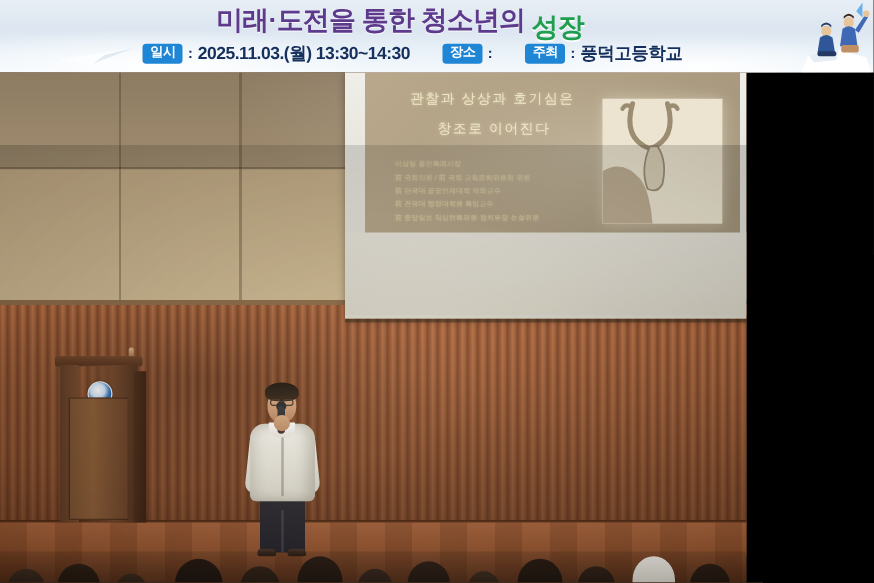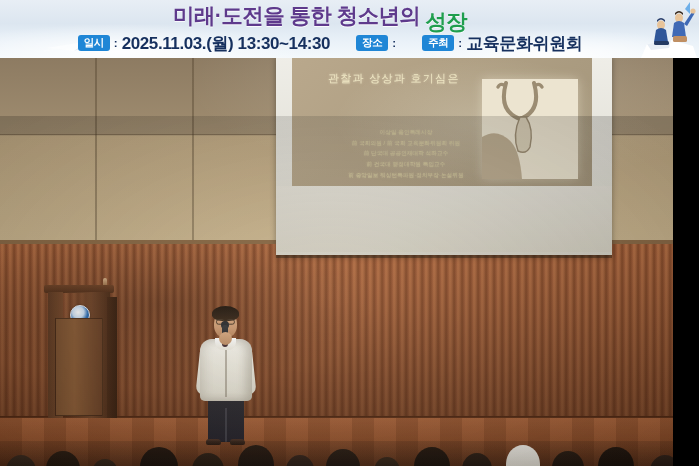--- a/index.html
+++ b/index.html
@@ -41,32 +41,31 @@
     white-space:nowrap;
   }
   .info-group { display:flex; align-items:center; gap:4px; }
   .badge {
     display:inline-block;
     background:#1f86d6; color:#fff;
     font-size:10.5px; font-weight:bold; letter-spacing:-.4px;
     padding:2px 6px 3px 6px; border-radius:3px; line-height:1;
   }
   .info-text {
-    color:#16305e; font-size:17px; font-weight:bold; letter-spacing:-.4px;
+    color:#16305e; font-size:14px; font-weight:bold; letter-spacing:-.4px;
   }
   .info-colon { color:#16305e; font-size:11.5px; font-weight:bold; }
 
   .mascots { position:absolute; right:2px; top:0; width:56px; height:58px; }
 
   
   .photo {
-    position:absolute; left:0; top:58px; width:673px; height:408px;
+    position:absolute; left:0; top:58px; width:597px; height:408px;
     overflow:hidden;
     background:#8b6a46;
-    text-align:center;
   }
 
   
   .wall-upper {
     position:absolute; left:0; top:0; width:699px; height:182px;
     background:
       linear-gradient(180deg,#8d7b62 0%, #a08d70 42%, #c2ab85 43%, #cbb68f 100%);
   }
   .wall-upper:after {
     content:""; position:absolute; inset:0;
@@ -320,21 +319,21 @@
         <span class="info-colon">:</span>
         <span class="info-text">2025.11.03.(월) 13:30~14:30</span>
       </div>
       <div class="info-group">
         <span class="badge">장소</span>
         <span class="info-colon">:</span>
       </div>
       <div class="info-group">
         <span class="badge">주최</span>
         <span class="info-colon">:</span>
-        <span class="info-text">교육문화위원회</span>
+        <span class="info-text">풍덕고등학교</span>
       </div>
     </div>
 
     <svg class="mascots" viewBox="0 0 56 58">
 
       <polygon points="0,58 6,44 30,40 52,46 56,58" fill="#ffffff"></polygon>
       <polygon points="6,44 30,40 28,48 10,50" fill="#e8eef5"></polygon>
 
       <ellipse cx="20" cy="25" rx="4" ry="4.5" fill="#e8c49a"></ellipse>
       <path d="M16 22 q4,-5 8,0 l0,-2 q-4,-4 -8,0 z" fill="#2b3f6b"></path>
@@ -360,20 +359,21 @@
     <div class="wall-wood"></div>
     <div class="wall-wood-shade"></div>
     <div class="stage-edge"></div>
     <div class="stage-floor"></div>
 
     <div class="screen-frame">
       <div class="screen-bottom-strip" style="left:0;top:131px;width:336px;height:66px;"></div>
       <div class="slide">
         <div class="slide-glow"></div>
         <div class="slide-head1">관찰과 상상과 호기심은</div>
+        <div class="slide-head2">창조로 이어진다</div>
         <div class="slide-bullets">
           <div>이상일 용인특례시장</div>
           <div>前 국회의원 / 前 국회 교육문화위원회 위원</div>
           <div>前 단국대 공공인재대학 석좌교수</div>
           <div>前 건국대 행정대학원 특임교수</div>
           <div>前 중앙일보 워싱턴특파원·정치부장·논설위원</div>
         </div>
         <div class="slide-photo">
           <svg viewBox="0 0 96 100" width="96" height="100">
             <rect width="96" height="100" fill="#ece4d0"></rect>

